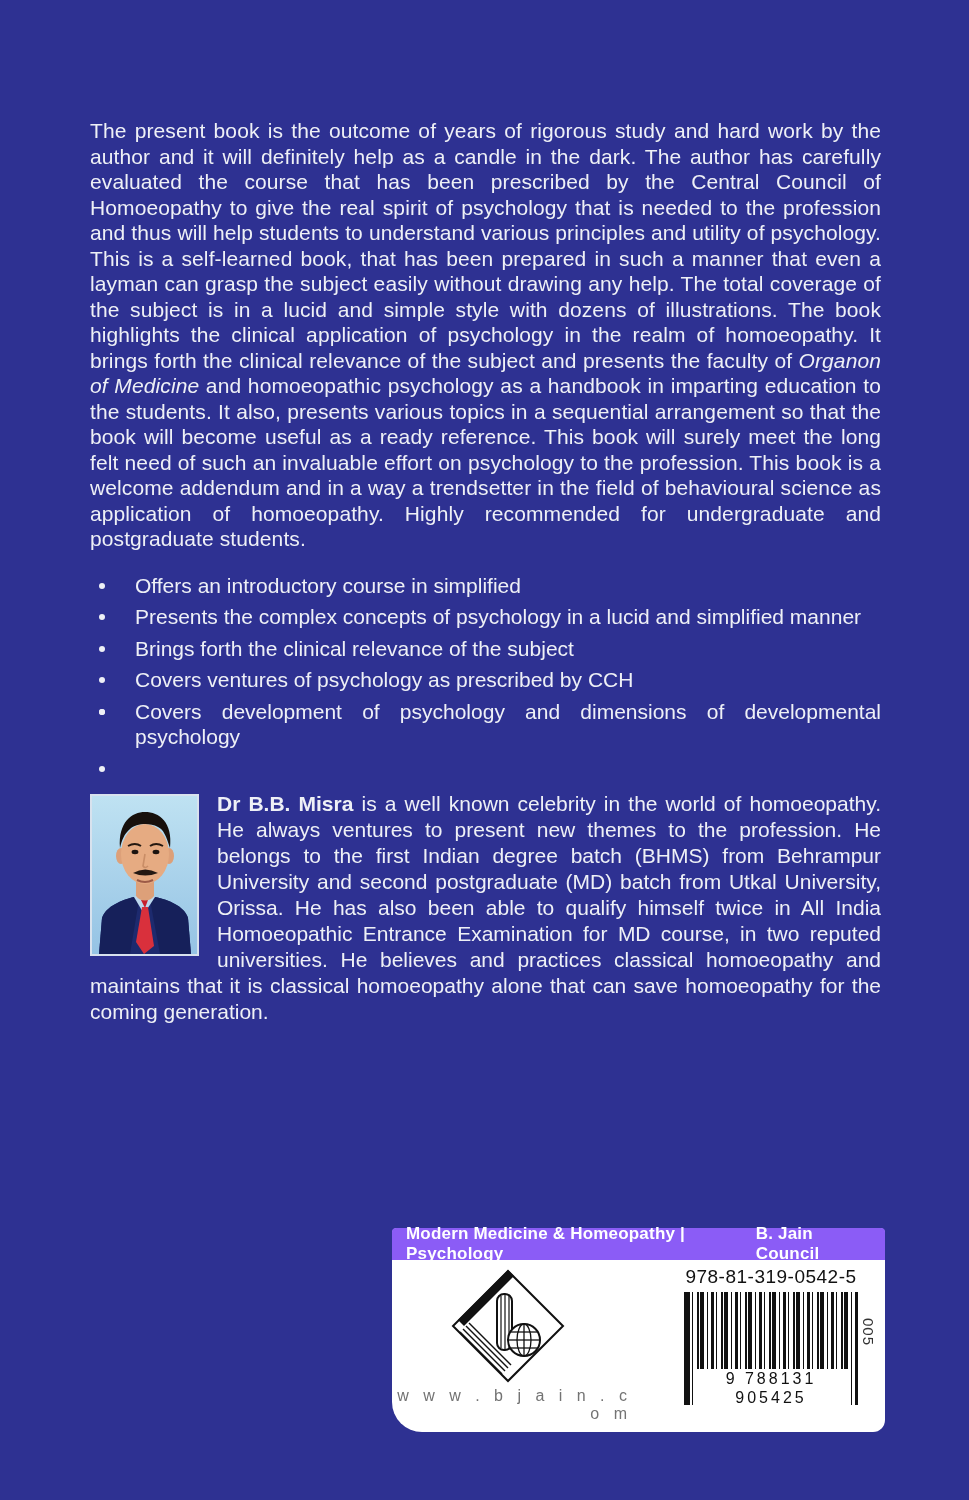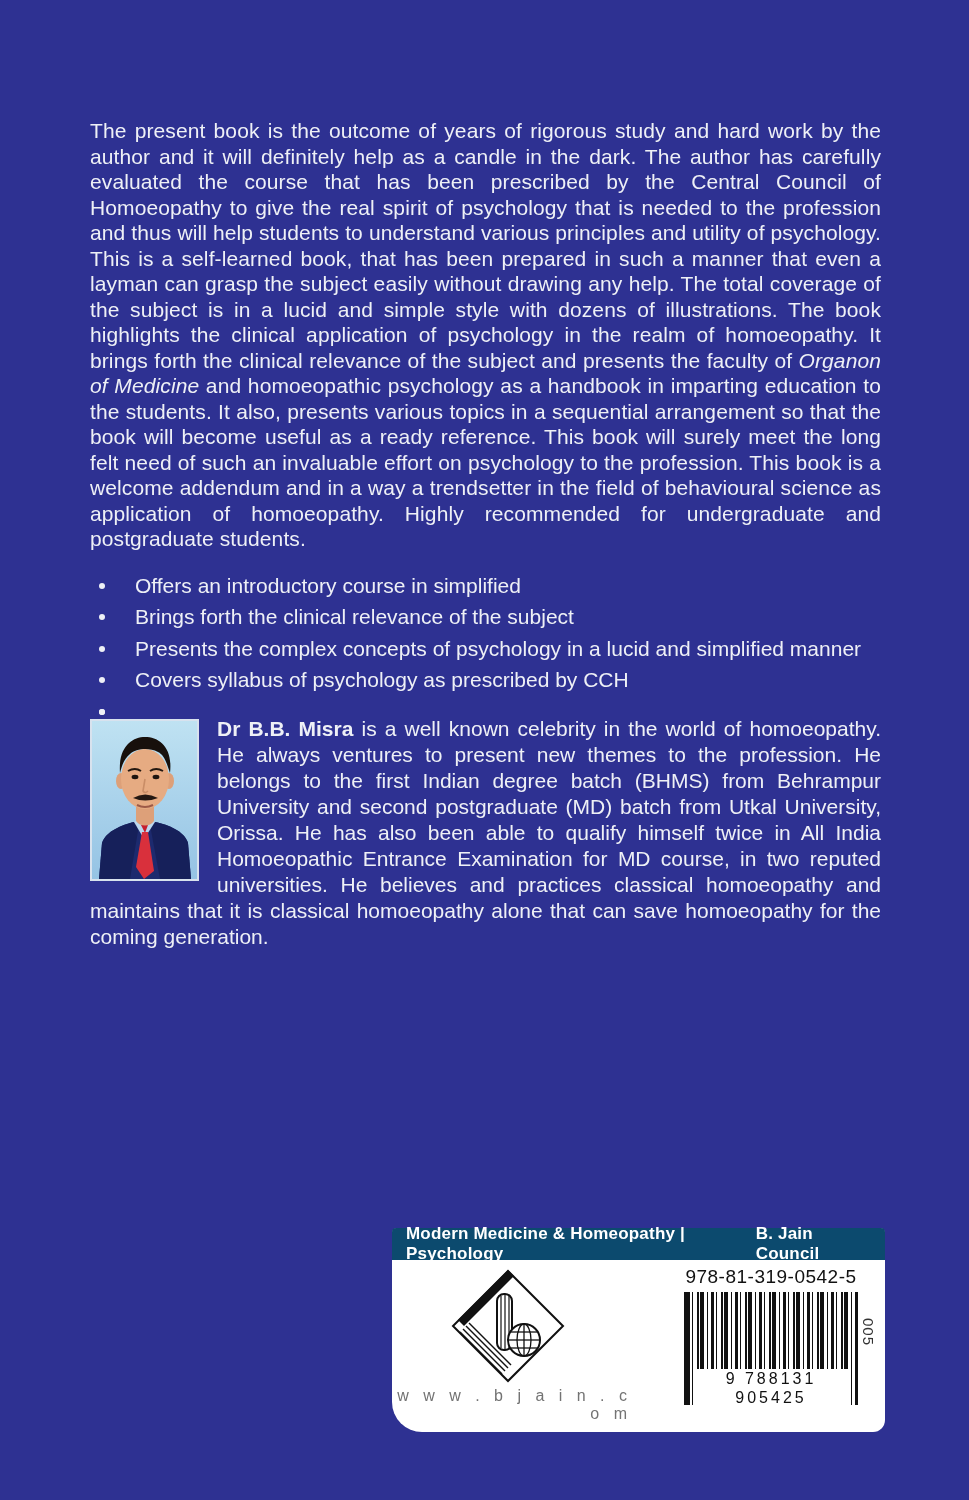--- a/index.html
+++ b/index.html
@@ -45,21 +45,21 @@
   }
   .bullets li .dot{
     position:absolute;
     left:9px; top:10px;
     width:6px; height:6px;
     border-radius:50%;
     background:#eef0f6;
   }
   
   .bio{
-    margin-top:23px;
+    margin-top:41px;
     font-size:21px;
     line-height:26px;
     text-align:justify;
   }
   .photo{
     float:left;
     width:105px;height:158px;
     margin:3px 18px 8px 0;
     border:2px solid #d8e2ee;
     background:#aed6ec;
@@ -69,21 +69,21 @@
   
   .panel{
     position:absolute;
     left:392px; top:1228px;
     width:493px; height:204px;
     background:#ffffff;
     border-radius:5px 5px 12px 30px;
   }
   .banner{
     height:31px;
-    background:#0c4a6e;
+    background:#8b5cf6;
     border-radius:4px 4px 0 0;
     display:flex;
     align-items:center;
     justify-content:space-between;
     padding:16px 14px;
     box-sizing:border-box;
     color:#ffffff;
     font-size:17px;
     font-weight:bold;
     letter-spacing:.2px;
@@ -152,24 +152,25 @@
 <body>
 
 <div class="cover">
 
   <div class="content">
 
     <p class="desc"><span>The present book is the outcome of years of rigorous study and hard work by the author and it will definitely help as a candle in the dark. The author has carefully evaluated the course that has been prescribed by the Central Council of Homoeopathy to give the real spirit of psychology that is needed to the profession and thus will help students to understand various principles and utility of psychology. This is a self-learned book, that has been prepared in such a manner that even a layman can grasp the subject easily without drawing any help. The total coverage of the subject is in a lucid and simple style with dozens of illustrations. The book highlights the clinical application of psychology in the realm of homoeopathy. It brings forth the clinical relevance of the subject and presents the faculty of </span><span class="it">Organon of Medicine</span><span> and homoeopathic psychology as a handbook in imparting education to the students. It also, presents various topics in a sequential arrangement so that the book will become useful as a ready reference. This book will surely meet the long felt need of such an invaluable effort on psychology to the profession. This book is a welcome addendum and in a way a trendsetter in the field of behavioural science as application of homoeopathy. Highly recommended for undergraduate and postgraduate students.</span></p>
 
     <ul class="bullets">
       <li><span class="dot"></span><span>Offers an introductory course in simplified</span></li>
+      <li><span class="dot"></span><span>Presents the complex concepts of psychology in a lucid and simplified manner</span></li>
       <li><span class="dot"></span><span>Brings forth the clinical relevance of the subject</span></li>
-      <li><span class="dot"></span><span>Presents the complex concepts of psychology in a lucid and simplified manner</span></li>
-      <li><span class="dot"></span><span>Covers syllabus of psychology as prescribed by CCH</span></li>
+      <li><span class="dot"></span><span>Covers ventures of psychology as prescribed by CCH</span></li>
       <li><span class="dot"></span></li>
+      <li><span class="dot"></span><span>Covers development of psychology and dimensions of developmental psychology</span></li>
       <li><span class="dot"></span></li>
     </ul>
 
     <div class="bio">
       <svg class="photo" viewBox="0 0 105 158" xmlns="http://www.w3.org/2000/svg">
         <defs>
           <linearGradient id="pbg" x1="0" y1="0" x2="0" y2="1">
             <stop offset="0" stop-color="#bfe2f2"></stop>
             <stop offset="1" stop-color="#95c3e4"></stop>
           </linearGradient>

